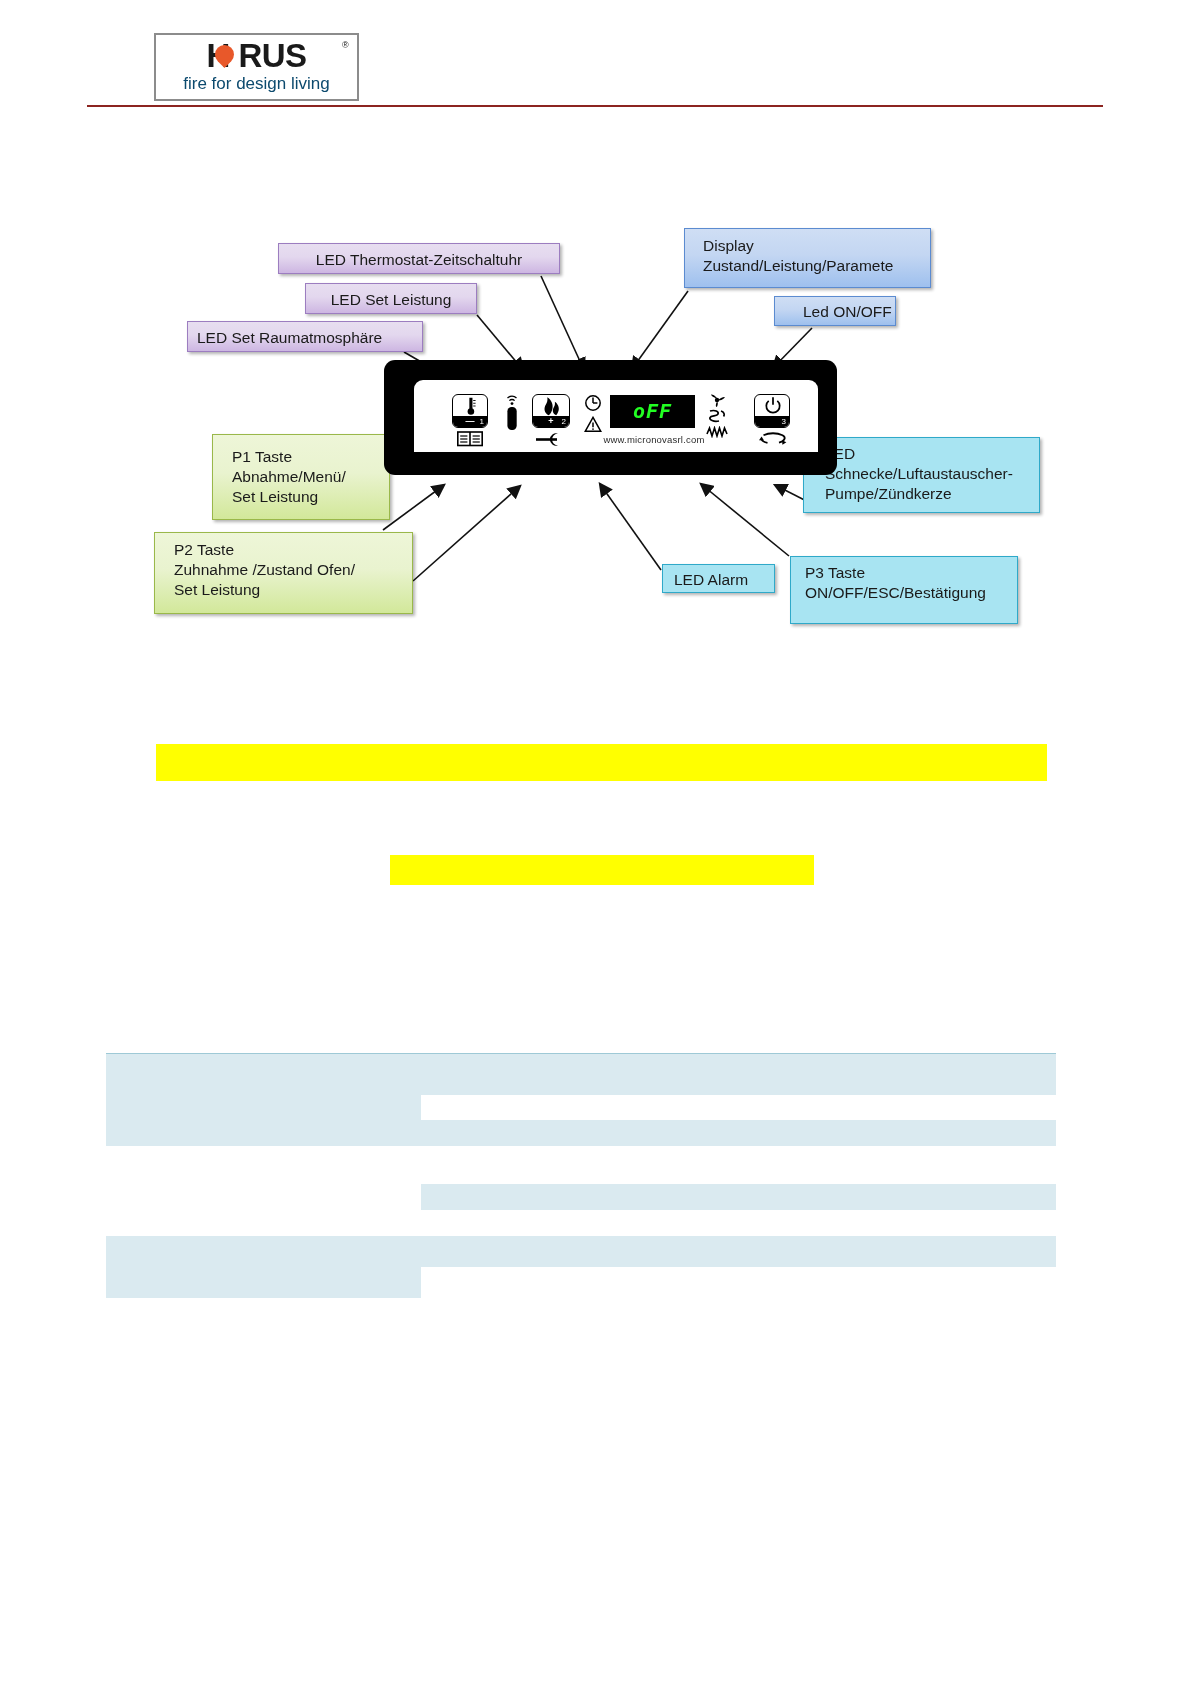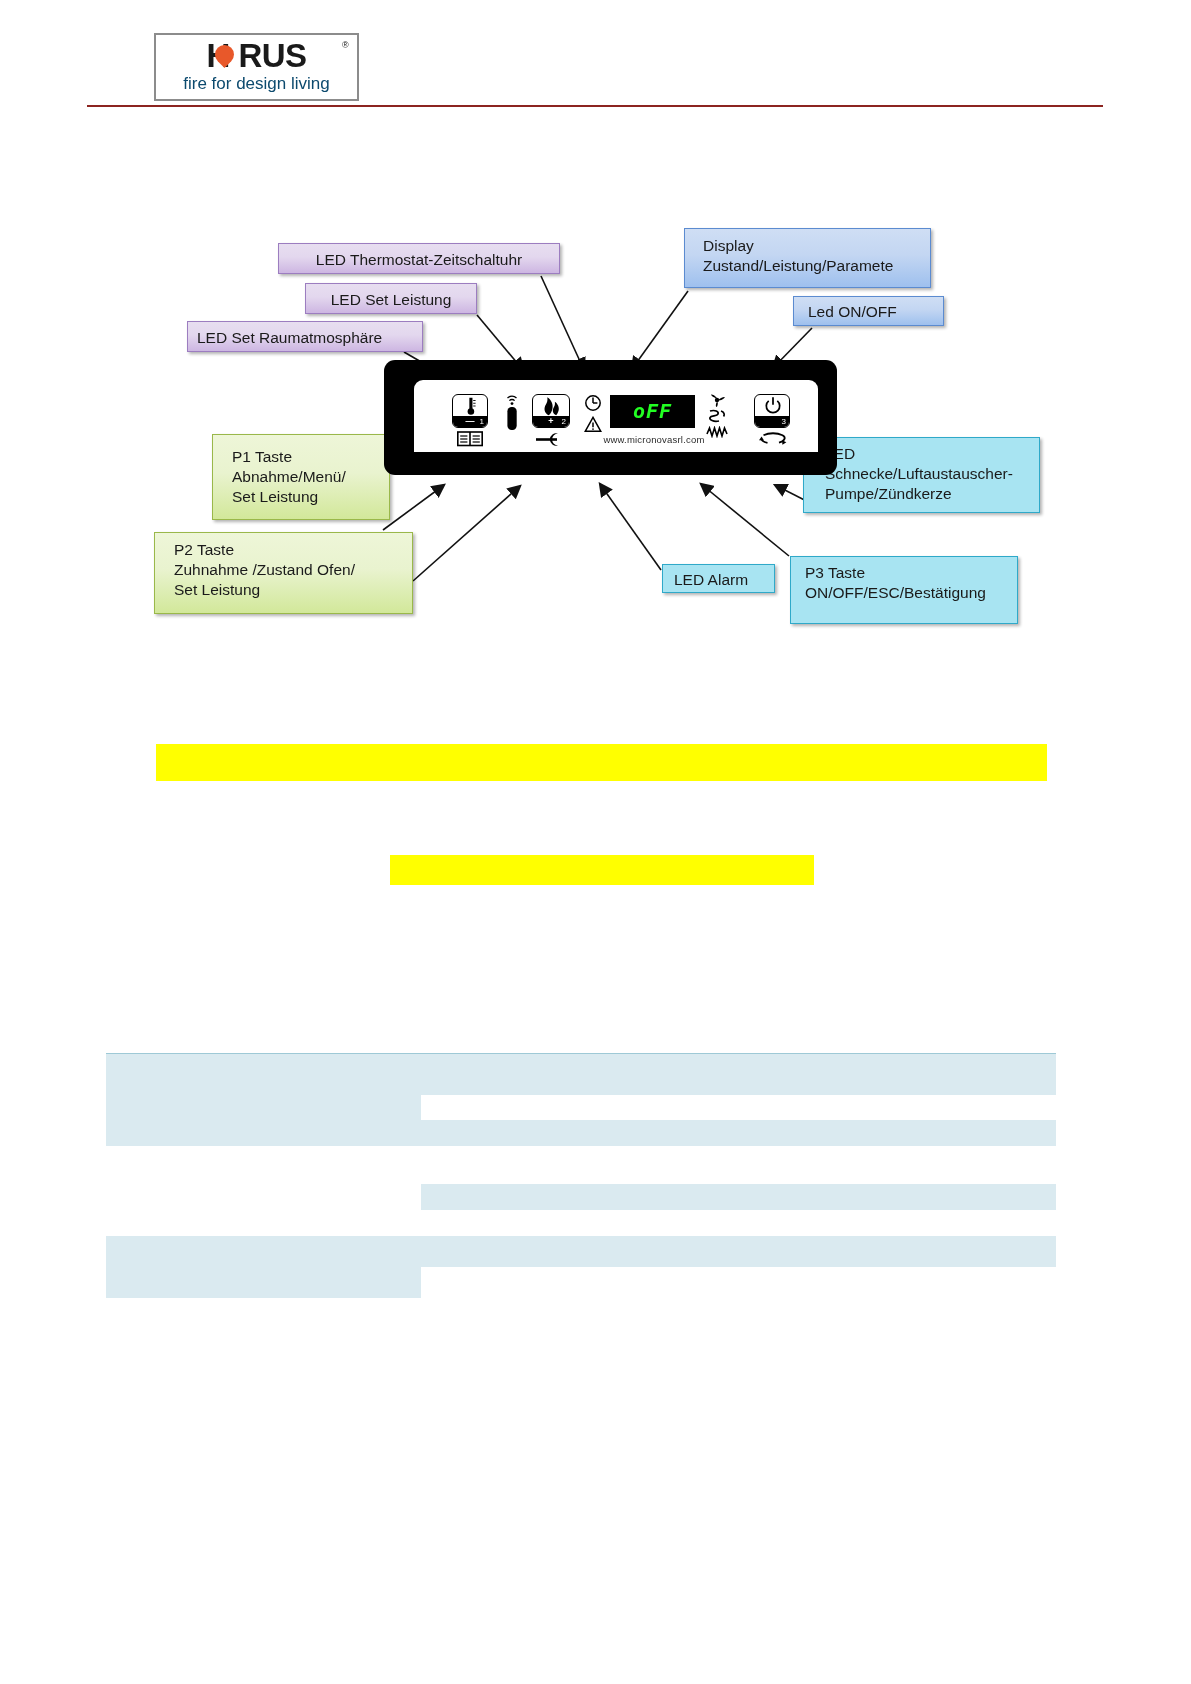--- a/index.html
+++ b/index.html
@@ -117,21 +117,21 @@
     background: linear-gradient(to bottom, #eef6d8 0%, #e9f3cf 45%, #d2e89a 100%);
     border: 1px solid #9ab84a;
   }
   .callout.center { text-align: center; }
 
   #c-thermostat  { left: 278px; top: 243px; width: 282px; height: 31px; line-height: 21px; }
   #c-setleistung { left: 305px; top: 283px; width: 172px; height: 31px; line-height: 21px; }
   #c-raumatmo    { left: 187px; top: 321px; width: 236px; height: 31px; line-height: 21px; }
 
   #c-display     { left: 684px; top: 228px; width: 247px; height: 60px; padding-left: 18px; padding-top: 7px; overflow: hidden; }
-  #c-ledonoff    { left: 793px; top: 296px; width: 151px; height: 30px; line-height: 20px; padding-left: 14px; }
+  #c-ledonoff    { left: 774px; top: 296px; width: 122px; height: 30px; line-height: 20px; padding-left: 28px; }
 
   #c-ledschnecke { left: 803px; top: 437px; width: 237px; height: 76px; padding-left: 21px; padding-top: 6px; }
   #c-p3taste     { left: 790px; top: 556px; width: 228px; height: 68px; padding-left: 14px; padding-top: 6px; }
   #c-ledalarm    { left: 662px; top: 564px; width: 113px; height: 29px; line-height: 19px; padding-left: 11px; }
 
   #c-p1taste     { left: 212px; top: 434px; width: 178px; height: 86px; padding-left: 19px; padding-top: 12px; }
   #c-p2taste     { left: 154px; top: 532px; width: 259px; height: 82px; padding-left: 19px; padding-top: 7px; }
 
   
   #arrows {

